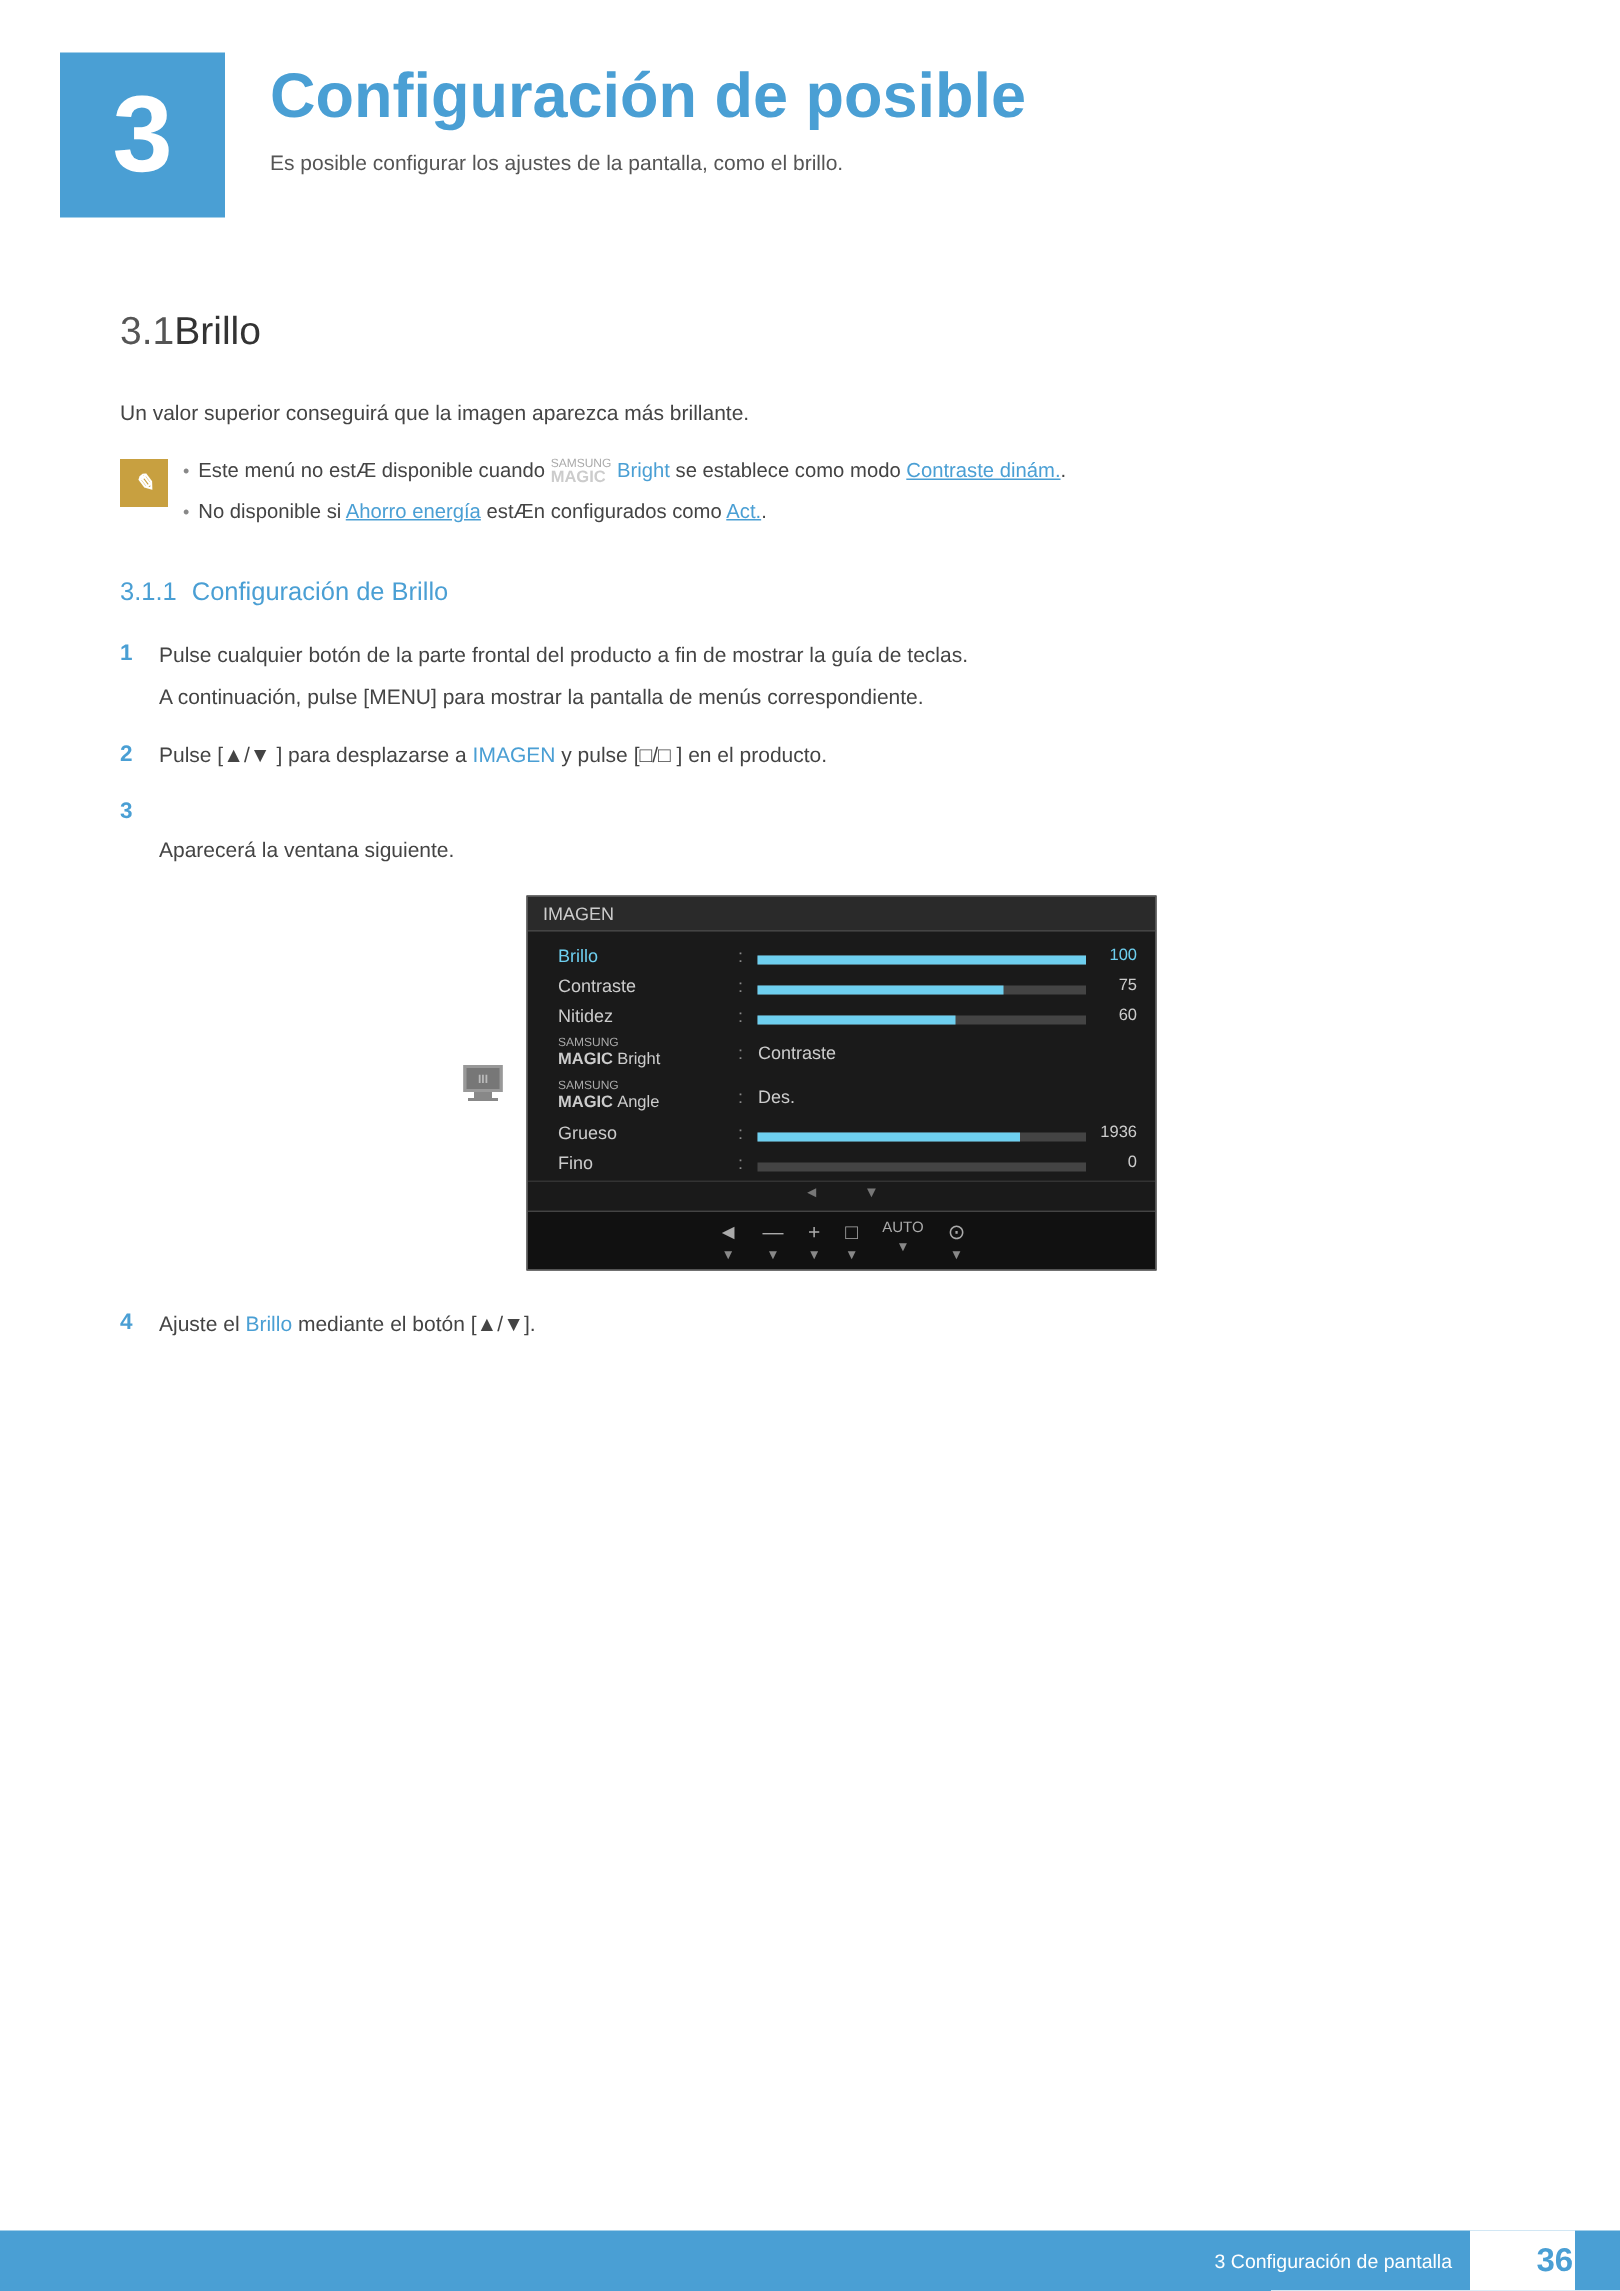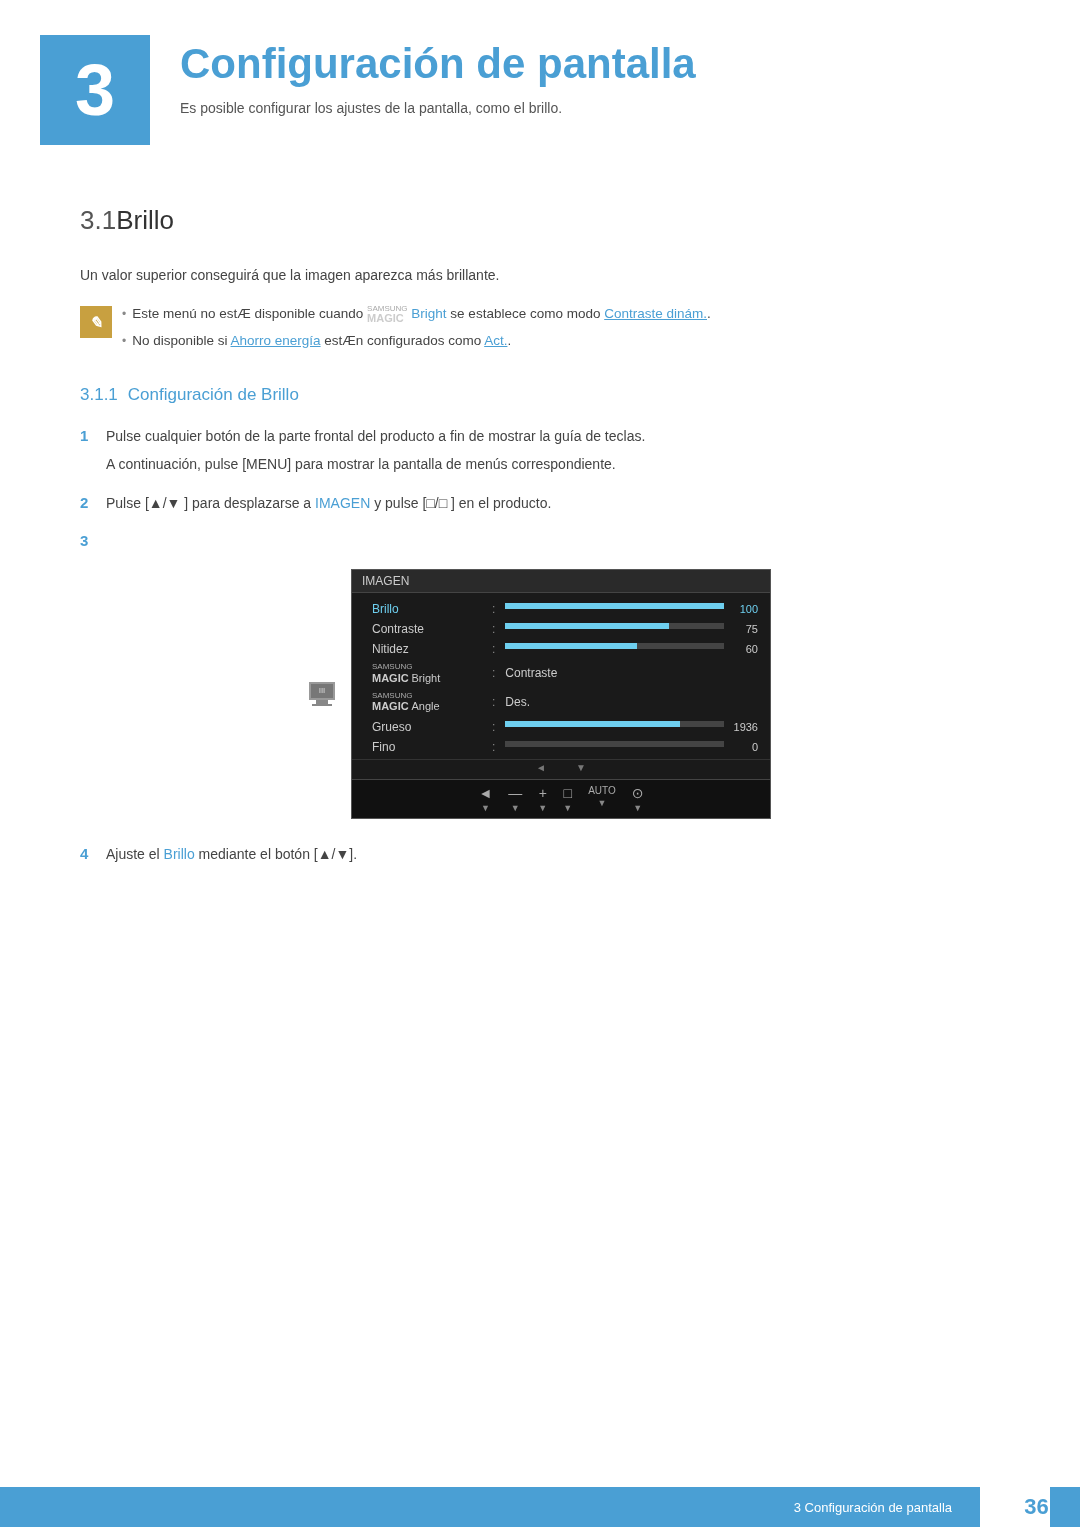--- a/index.html
+++ b/index.html
@@ -212,21 +212,21 @@
       min-width: 110px;
       font-size: 12px;
     }
     .osd-colon {
       color: #888;
       margin: 0 4px;
     }
     .osd-bar-container {
       flex: 1;
       display: flex;
-      align-items: flex-start;
+      align-items: flex-end;
       gap: 6px;
     }
     .osd-bar-bg {
       background: #444;
       height: 6px;
       flex: 1;
       position: relative;
     }
     .osd-bar-fill {
       background: #6ecfef;
@@ -281,21 +281,21 @@
       position: absolute;
       bottom: 0;
       left: 0;
       right: 0;
       height: 40px;
       background: #4a9fd4;
       display: flex;
       align-items: center;
       justify-content: flex-end;
       padding: 0 30px;
-      gap: 16px;
+      gap: 0;
     }
     .footer-text {
       color: #fff;
       font-size: 13px;
       margin-right: 12px;
     }
     .footer-page {
       background: #fff;
       color: #4a9fd4;
       font-size: 22px;
@@ -326,21 +326,21 @@
     }
   </style>
 </head>
 <body>
 
 <div class="page-header">
   <div class="chapter-badge">
     <span>3</span>
   </div>
   <div class="header-text-block">
-    <div class="chapter-title">Configuración de pantalla</div>
+    <div class="chapter-title">Configuración de posible</div>
     <div class="chapter-subtitle">Es posible configurar los ajustes de la pantalla, como el brillo.</div>
   </div>
 </div>
 
 <div class="content">
 
   <div class="section-heading">
     <span class="section-number">3.1</span>
     <span class="section-title">Brillo</span>
   </div>
@@ -392,20 +392,21 @@
       <span class="step-text">
         Pulse [▲/▼ ] para desplazarse a <span class="highlight-text">IMAGEN</span> y pulse [□/□ ] en el producto.
       </span>
     </div>
   </div>
 
   <div class="step-block">
     <div class="step-row">
       <span class="step-num">3</span>
     </div>
+    <div class="step-continuation">Aparecerá la ventana siguiente.</div>
   </div>
 
   <div class="osd-container">
     <div style="display:flex; align-items:center; gap:10px;">
       <div class="monitor-icon-left">
         <div style="display:flex; flex-direction:column; align-items:center; gap:0;">
           <div style="width:26px; height:18px; border:2px solid #999; background:#777; display:flex; align-items:center; justify-content:center;">
             <span style="color:#bbb; font-size:8px; font-weight:bold;">III</span>
           </div>
           <div style="width:12px; height:4px; background:#888;"></div>

